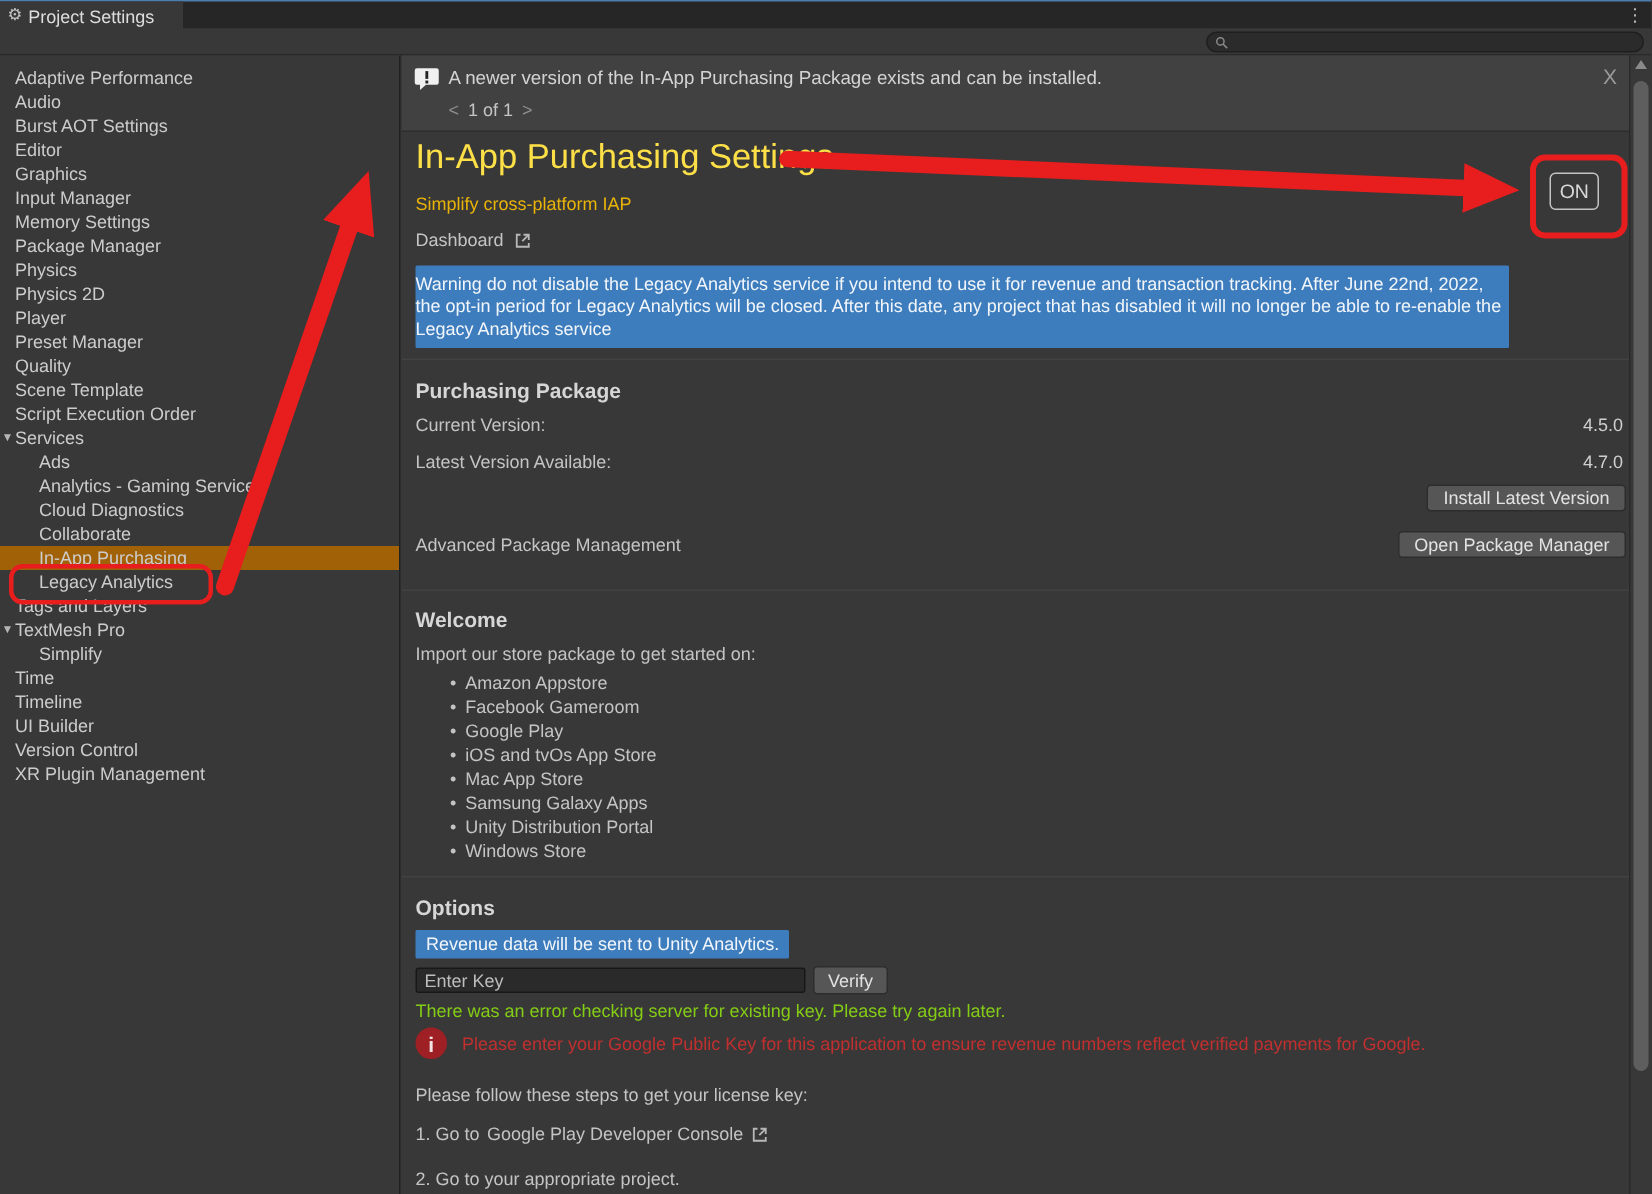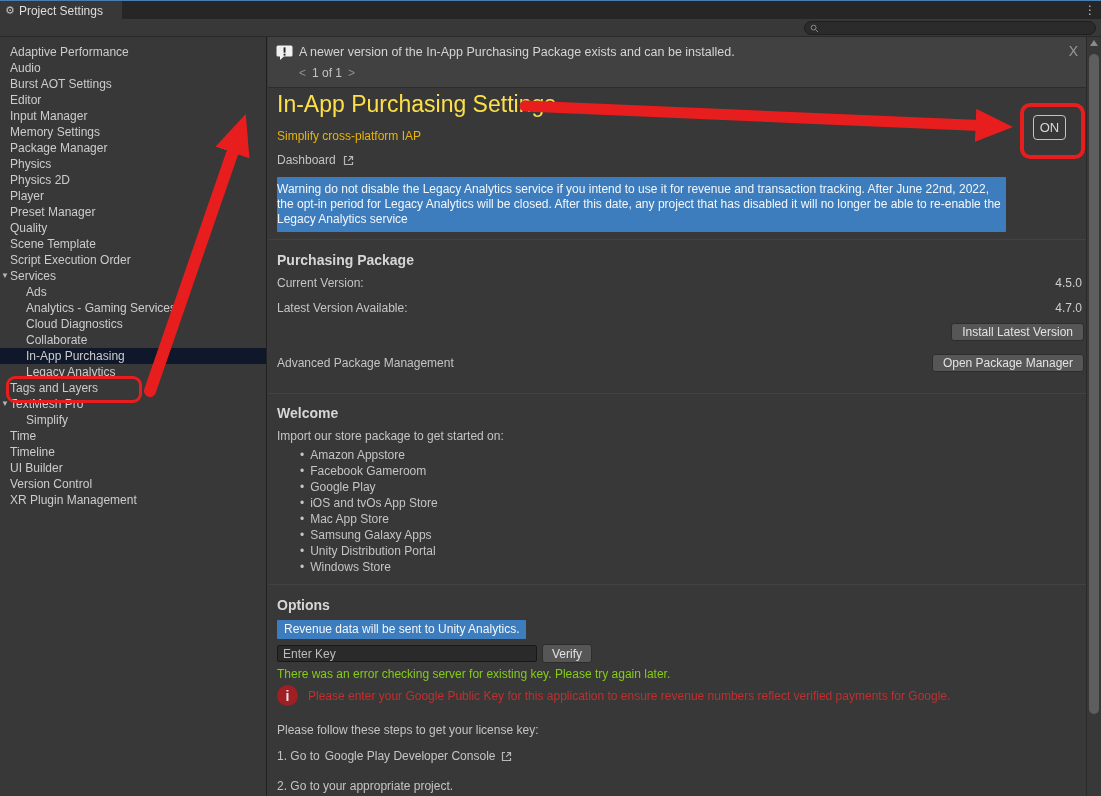--- a/index.html
+++ b/index.html
@@ -15,21 +15,21 @@
   .tab .tab-label{font-size:12px;color:#dedede;white-space:nowrap;}
   .kebab{position:absolute;right:4px;top:1px;width:14px;height:17px;color:#bdbdbd;font-size:12px;text-align:center;line-height:17px;cursor:pointer;}
   
   .toolbar{position:absolute;left:0;top:19px;width:1101px;height:18px;background:#383838;border-bottom:1px solid #292929;box-sizing:border-box;}
   .searchbox{position:absolute;right:5px;top:2px;width:292px;height:14px;background:#2b2b2b;border:1px solid #1f1f1f;border-radius:8px;display:flex;align-items:center;padding-left:5px;box-sizing:border-box;}
   .searchbox svg{opacity:.75;}
   
   .sidebar{position:absolute;left:0;top:37px;width:267px;height:759px;background:#383838;border-right:1px solid #212121;box-sizing:border-box;padding-top:7px;}
   .side-item{position:relative;height:16px;line-height:16px;padding-left:10px;color:#cccccc;white-space:nowrap;cursor:pointer;}
   .side-item.lvl1{padding-left:26px;}
-  .side-item.selected{background:#0f172a;}
+  .side-item.selected{background:#a16207;}
   .side-item .tri{position:absolute;left:1px;top:0;font-size:8px;color:#b5b5b5;line-height:16px;}
   
   .main{position:absolute;left:268px;top:37px;width:818px;height:759px;background:#383838;}
   .banner{position:absolute;left:0;top:0;width:818px;height:51px;background:#414141;border-bottom:1px solid #2d2d2d;box-sizing:border-box;}
   .banner-icon{position:absolute;left:8px;top:7px;}
   .banner-text{position:absolute;left:31px;top:8px;color:#d4d4d4;font-size:12.5px;}
   .pager{position:absolute;left:31px;top:29px;color:#c4c4c4;display:flex;gap:6px;}
   .pager .pg-btn{color:#8f8f8f;cursor:pointer;}
   .banner-close{position:absolute;right:8px;top:6px;color:#9a9a9a;font-size:14px;cursor:pointer;}
   .m-title{position:absolute;left:9px;top:54px;font-size:23px;color:#fde047;}
@@ -85,20 +85,21 @@
       <line x1="6.1" y1="6.1" x2="9" y2="9" stroke="#aaaaaa" stroke-width="1.1"></line>
     </svg>
   </div>
 </div>
 
 <div class="sidebar">
     <div class="side-item"><span>Adaptive Performance</span></div>
     <div class="side-item"><span>Audio</span></div>
     <div class="side-item"><span>Burst AOT Settings</span></div>
     <div class="side-item"><span>Editor</span></div>
+    <div class="side-item"><span>Graphics</span></div>
     <div class="side-item"><span>Input Manager</span></div>
     <div class="side-item"><span>Memory Settings</span></div>
     <div class="side-item"><span>Package Manager</span></div>
     <div class="side-item"><span>Physics</span></div>
     <div class="side-item"><span>Physics 2D</span></div>
     <div class="side-item"><span>Player</span></div>
     <div class="side-item"><span>Preset Manager</span></div>
     <div class="side-item"><span>Quality</span></div>
     <div class="side-item"><span>Scene Template</span></div>
     <div class="side-item"><span>Script Execution Order</span></div>

